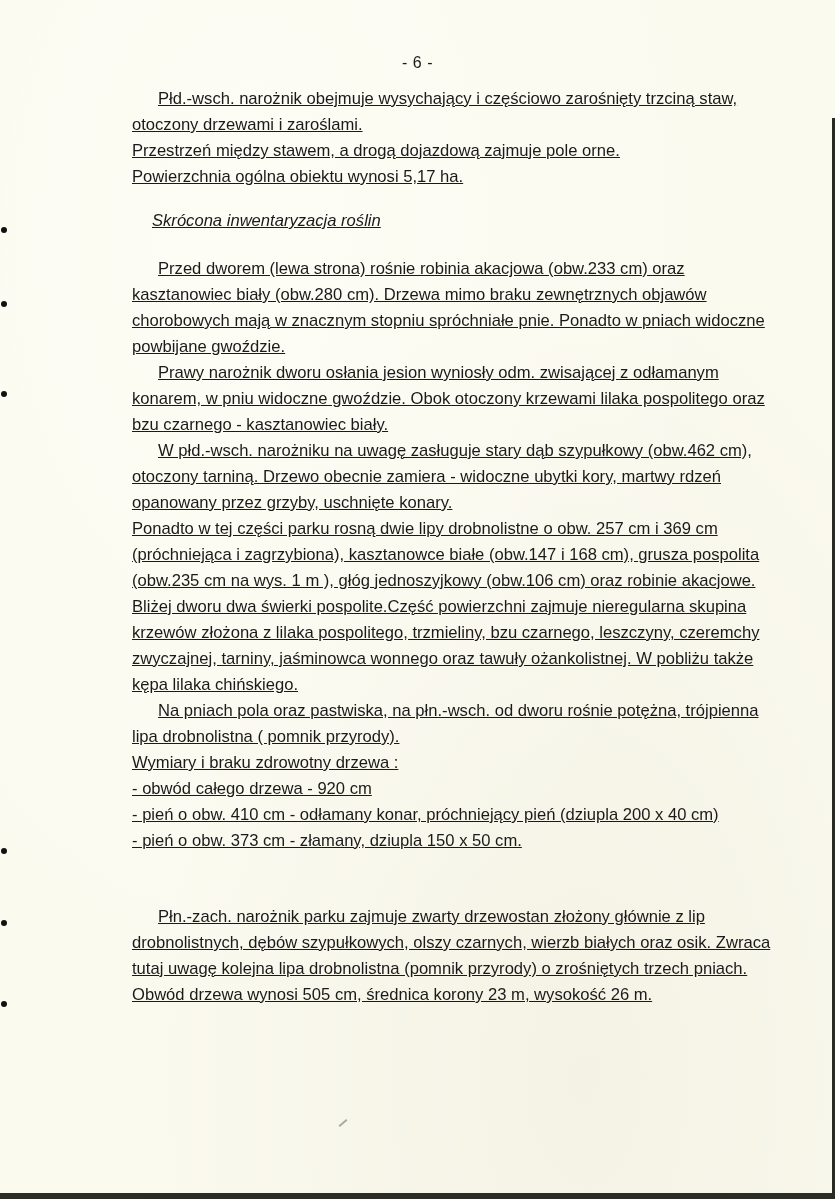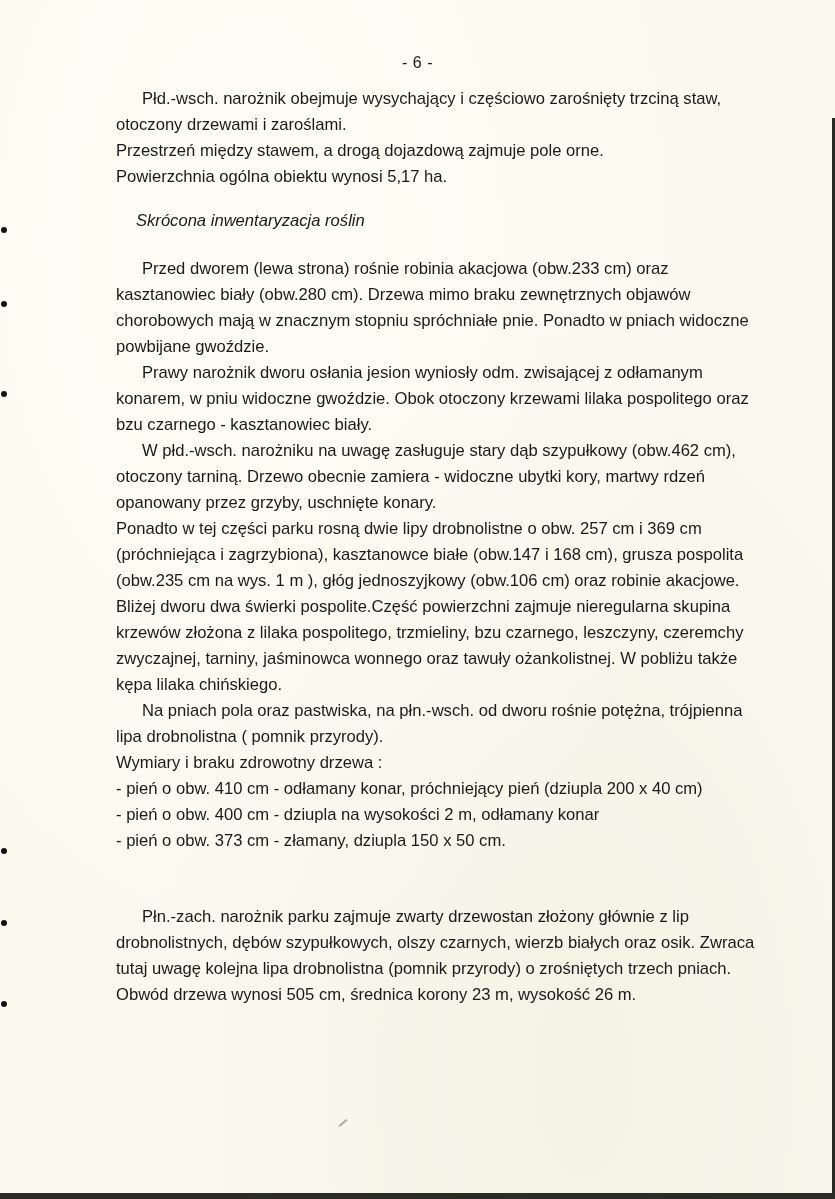--- a/index.html
+++ b/index.html
@@ -51,25 +51,26 @@
     .page-number {
       position: absolute;
       top: 54px;
       left: 0; width: 835px;
       text-align: center;
       font-size: 16px;
       letter-spacing: 0.5px;
     }
     .content {
       position: absolute;
-      left: 116px;
+      left: 132px;
       top: 86px;
       width: 640px;
       font-size: 16.6px;
       line-height: 26px;
+      text-decoration: underline;
     }
     .content p {
       margin: 0;
     }
     .indent { text-indent: 26px; }
     .section-heading {
       font-style: italic;
       text-align: left;
       margin: 18px 0 22px 0 !important;
       padding-left: 20px;
@@ -109,21 +110,21 @@
   <p class="section-heading">Skrócona inwentaryzacja roślin</p>
 
   <p class="indent">Przed dworem (lewa strona) rośnie robinia akacjowa (obw.233 cm) oraz kasztanowiec biały (obw.280 cm). Drzewa mimo braku zewnętrznych objawów chorobowych mają w znacznym stopniu spróchniałe pnie. Ponadto w pniach widoczne powbijane gwoździe.</p>
   <p class="indent">Prawy narożnik dworu osłania jesion wyniosły odm. zwisającej z odłamanym konarem, w pniu widoczne gwoździe. Obok otoczony krzewami lilaka pospolitego oraz bzu czarnego - kasztanowiec biały.</p>
   <p class="indent">W płd.-wsch. narożniku na uwagę zasługuje stary dąb szypułkowy (obw.462 cm), otoczony tarniną. Drzewo obecnie zamiera - widoczne ubytki kory, martwy rdzeń opanowany przez grzyby, uschnięte konary.</p>
   <p>Ponadto w tej  części  parku rosną dwie lipy drobnolistne o obw. 257 cm i 369 cm (próchniejąca i zagrzybiona), kasztanowce białe (obw.147 i 168 cm), grusza pospolita (obw.235 cm na wys. 1 m ), głóg jednoszyjkowy  (obw.106 cm) oraz robinie akacjowe. Bliżej dworu dwa świerki pospolite.Część powierzchni zajmuje nieregularna skupina krzewów złożona z lilaka pospolitego, trzmieliny, bzu czarnego, leszczyny, czeremchy zwyczajnej, tarniny, jaśminowca wonnego oraz tawuły ożankolistnej. W pobliżu także kępa lilaka chińskiego.</p>
   <p class="indent">Na pniach pola oraz pastwiska, na płn.-wsch. od dworu rośnie potężna, trójpienna lipa drobnolistna ( pomnik  przyrody).</p>
 
   <p>Wymiary i braku  zdrowotny  drzewa :</p>
   <ul class="measurements">
+    <li>-  obwód całego drzewa  - 920 cm</li>
     <li>-  pień o obw. 410  cm - odłamany konar,  próchniejący pień (dziupla 200 x 40 cm)</li>
-    <li>-  pień o obw. 400 cm  -  dziupla na wysokości 2 m, odłamany konar</li>
     <li>-  pień o obw. 373 cm - złamany, dziupla 150 x 50 cm.</li>
   </ul>
 
   <div class="spacer"></div>
 
   <p class="indent gap-before">Płn.-zach. narożnik parku zajmuje zwarty drzewostan złożony  głównie z lip drobnolistnych, dębów szypułkowych, olszy czarnych, wierzb białych oraz osik. Zwraca tutaj uwagę kolejna lipa drobnolistna (pomnik przyrody) o zrośniętych trzech pniach. Obwód drzewa wynosi 505 cm, średnica korony  23 m, wysokość 26 m.</p>
 </div>
 
 </body></html>

